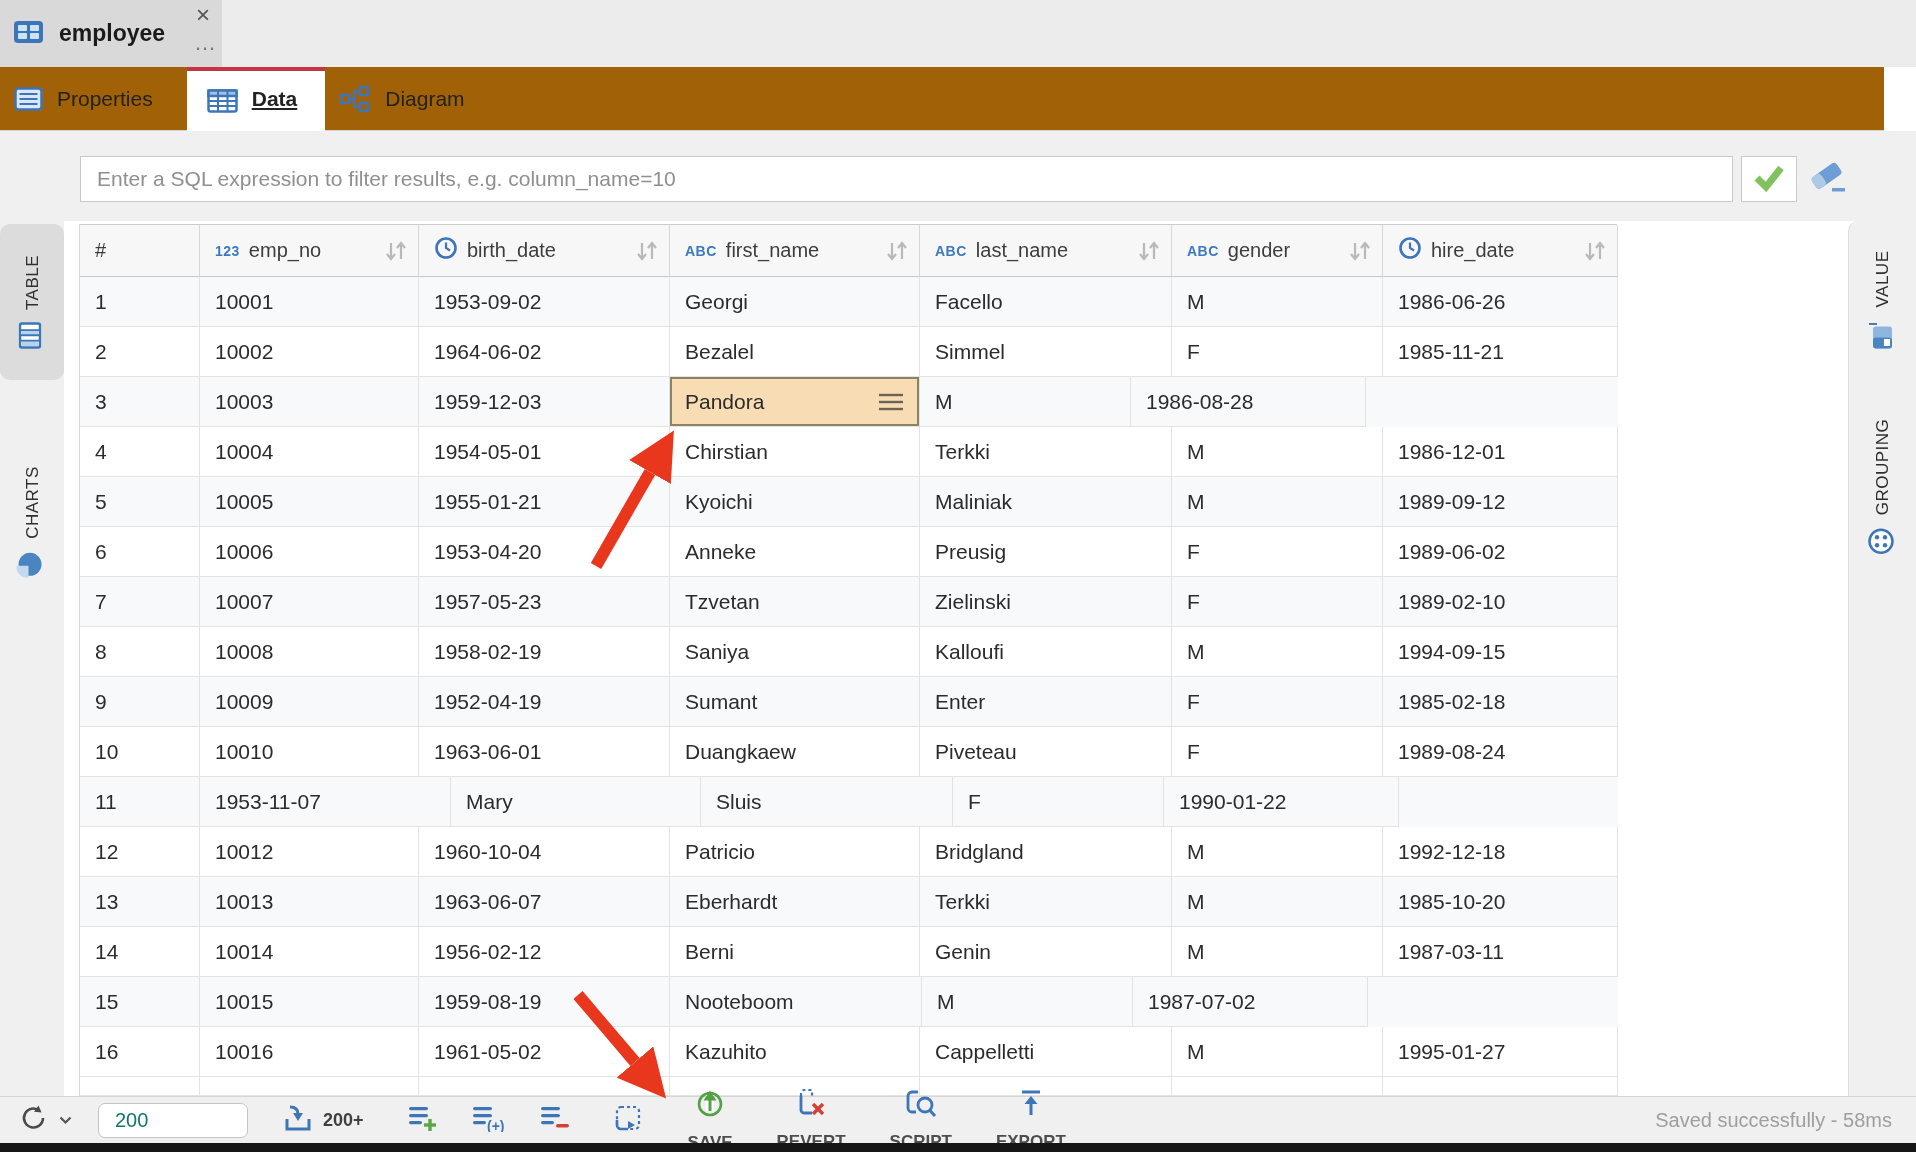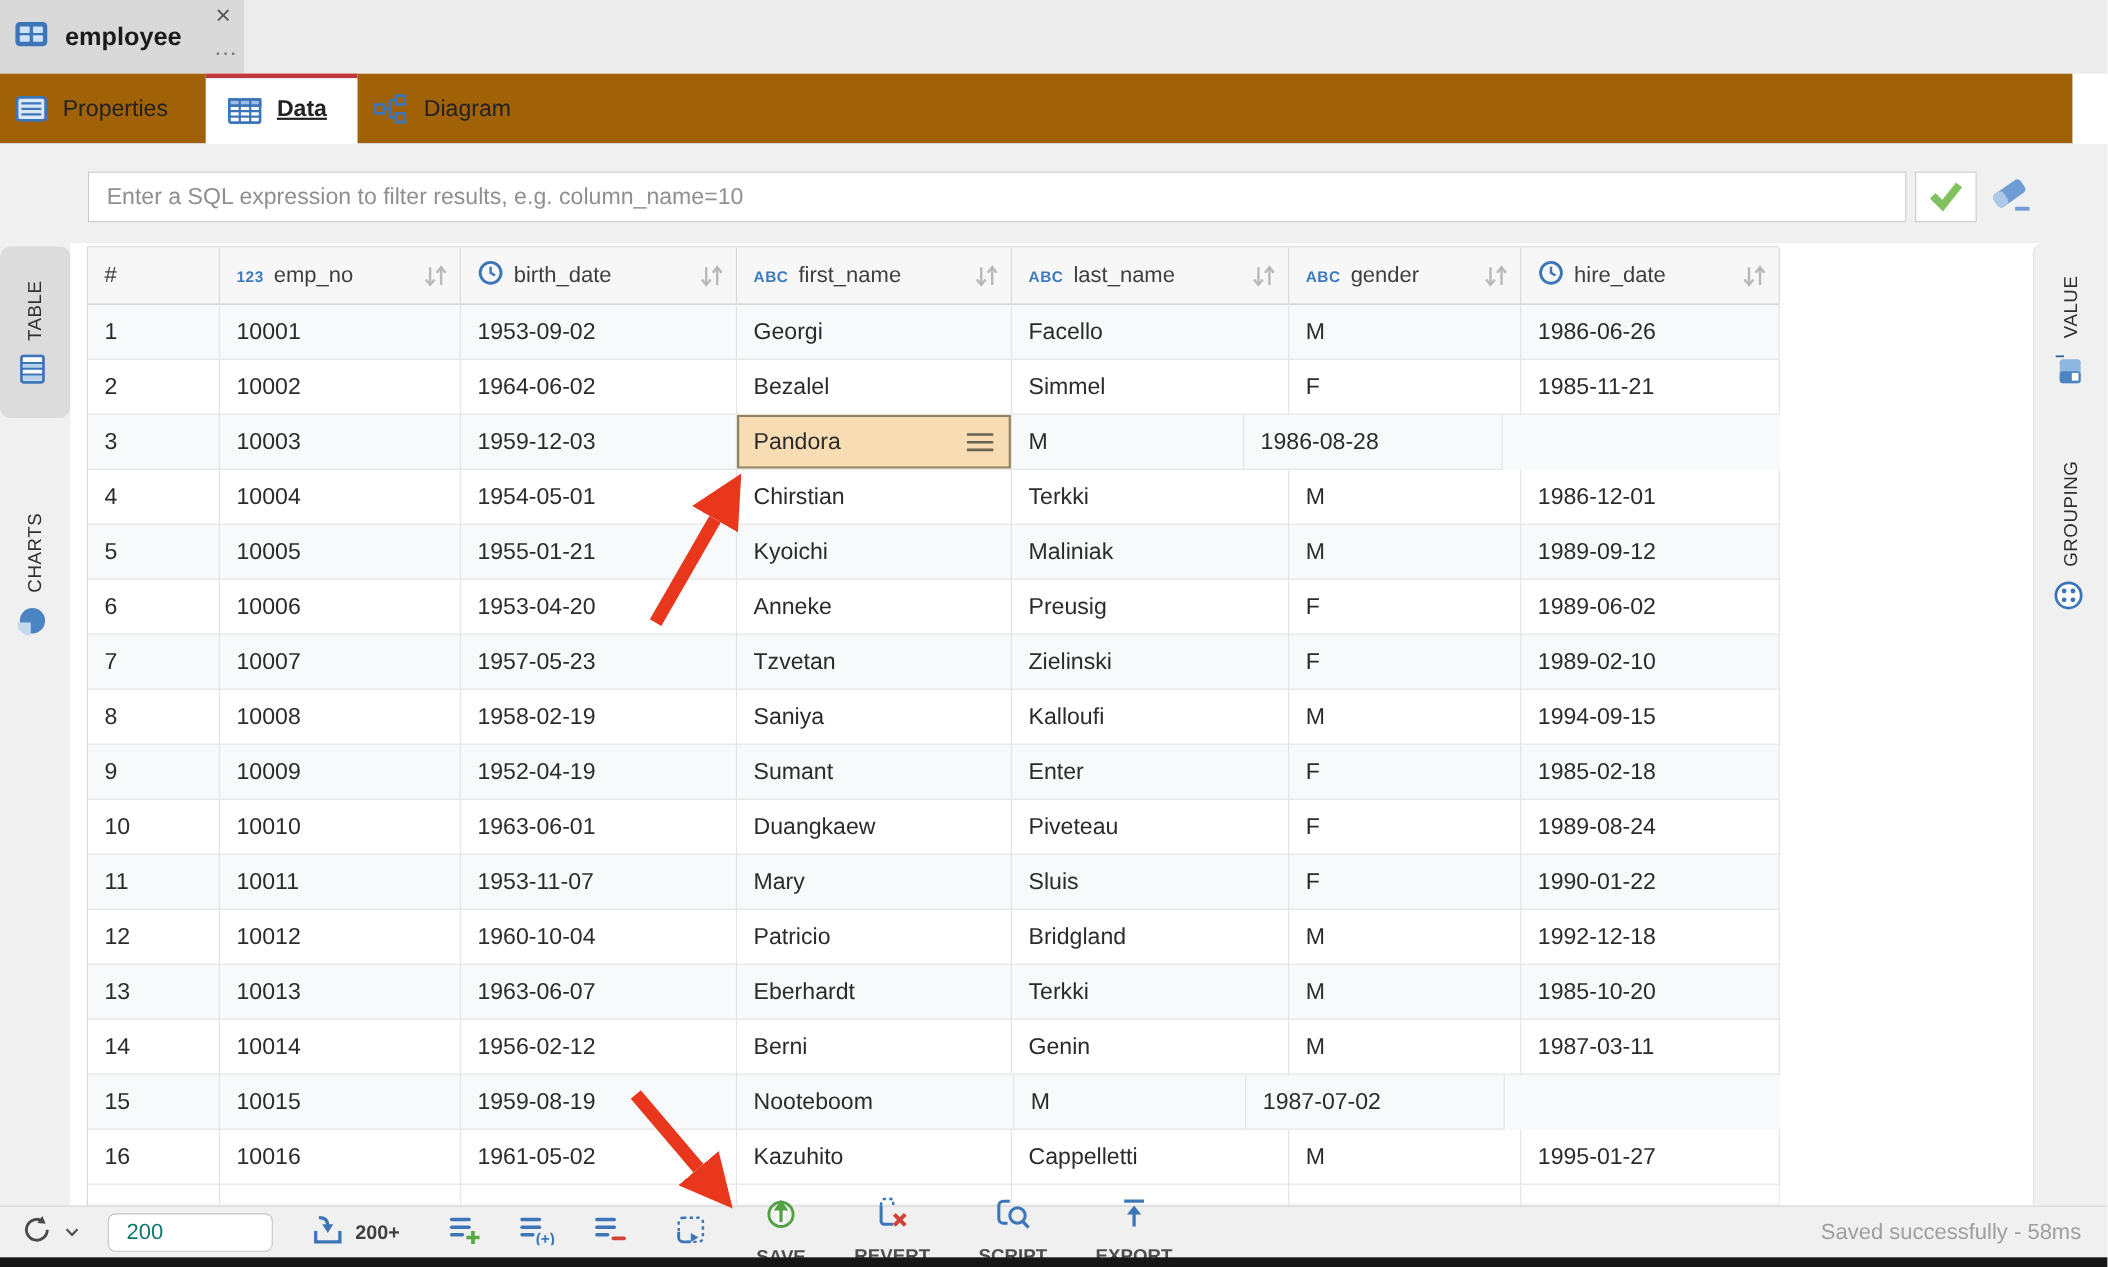--- a/index.html
+++ b/index.html
@@ -556,23 +556,20 @@
             <span>F</span>
           </div>
           <div class="g-cell c6">
             <span>1989-08-24</span>
           </div>
         </div>
         <div class="g-row striped">
           <div class="g-cell c0">
             <span>11</span>
           </div>
-          <div class="g-cell c1">
-            <span>10011</span>
-          </div>
           <div class="g-cell c2">
             <span>1953-11-07</span>
           </div>
           <div class="g-cell c3">
             <span>Mary</span>
           </div>
           <div class="g-cell c4">
             <span>Sluis</span>
           </div>
           <div class="g-cell c5">

